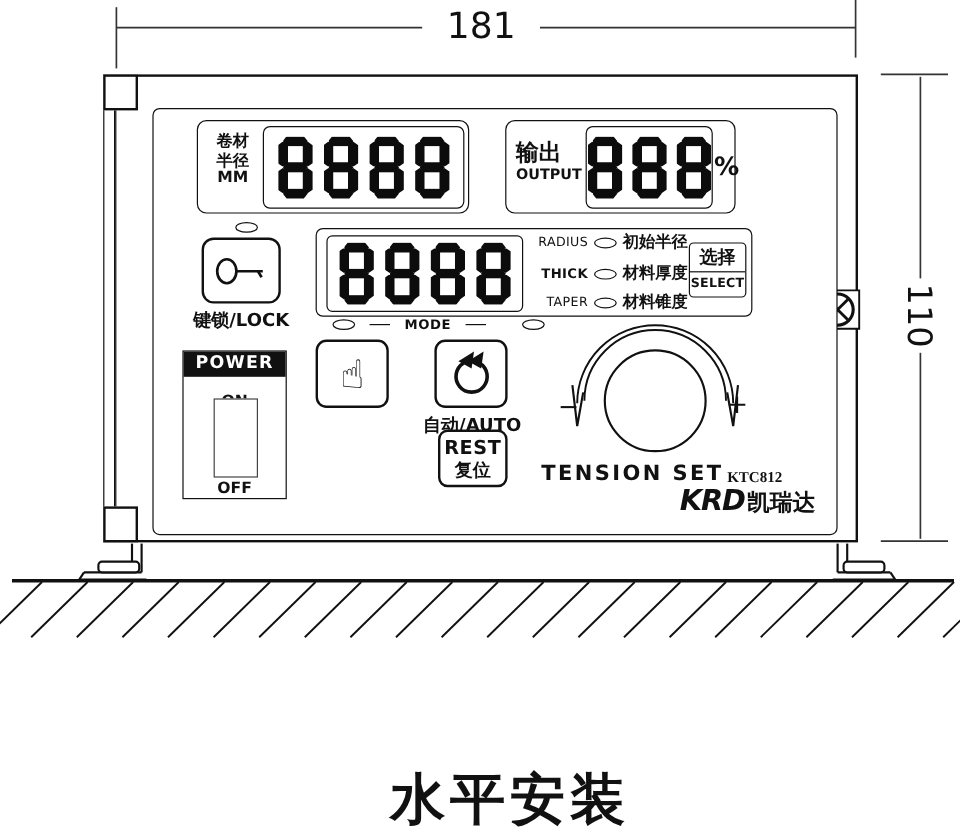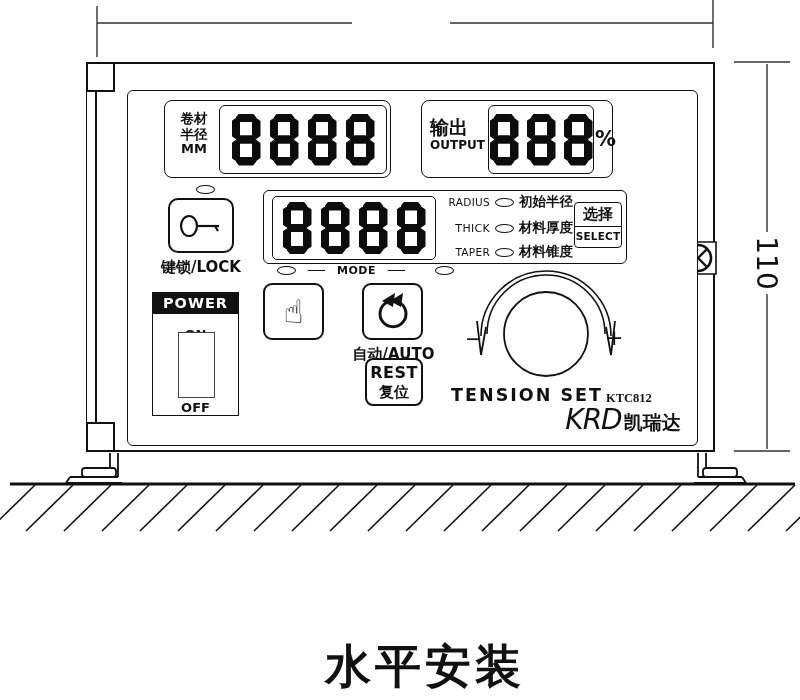--- a/index.html
+++ b/index.html
@@ -37,21 +37,21 @@
   .cn19{font-size:19px;font-weight:700;}
   .en12{font-size:12px;font-weight:700;}
   .pct{font-size:21px;font-weight:700;}
 
   
   .led{width:19px;height:9px;border:1.6px solid #111;border-radius:50%;box-sizing:border-box;background:#fff;display:inline-block;}
 
   
   .sel-row{position:absolute;height:14px;display:flex;align-items:center;}
   .sel-en{display:inline-block;width:48px;text-align:right;font-size:10.5px;font-weight:400;letter-spacing:.3px;}
-  .sel-en.bold{font-weight:400;font-size:11px;}
+  .sel-en.bold{font-weight:700;font-size:11px;}
   .sel-cn{font-size:13.5px;font-weight:700;margin-left:5px;}
   .sel-row .led{margin-left:5px;}
 
   .select-btn{border:1.7px solid #111;border-radius:4px;box-sizing:border-box;background:#fff;text-align:center;cursor:pointer;}
   .select-btn .cn{display:block;font-size:15px;font-weight:700;line-height:23px;border-bottom:1.4px solid #111;}
   .select-btn .en{display:block;font-size:10.5px;font-weight:700;line-height:19px;letter-spacing:.2px;}
 
   
   .key-btn,.sq-btn{border:2.1px solid #111;border-radius:10px;box-sizing:border-box;background:#fff;
       display:flex;align-items:center;justify-content:center;cursor:pointer;}
@@ -71,21 +71,21 @@
   .power{border:1.6px solid #111;box-sizing:border-box;background:#fff;}
   .power-hd{height:21px;background:#111;color:#fff;font-size:14.5px;font-weight:700;text-align:center;line-height:21px;letter-spacing:1px;}
   .power-on,.power-off{font-size:13px;font-weight:700;text-align:center;}
   .rocker{border:1.6px solid #444;box-sizing:border-box;background:#fff;cursor:pointer;}
 
   
   .sign{font-weight:400;line-height:1;}
   .tension-label{font-size:17.5px;font-weight:700;letter-spacing:2px;text-align:center;}
   .model{font-size:12.5px;font-weight:700;font-family:Liberation Serif, serif;}
   .brand{display:flex;align-items:baseline;justify-content:center;gap:2px;}
-  .brand .latin{font-size:28px;font-weight:400;letter-spacing:-1px;font-style:italic;}
+  .brand .latin{font-size:24px;font-weight:700;letter-spacing:-1px;font-style:italic;}
   .brand .cjk{font-size:19px;font-weight:700;}
 
   .caption{font-size:46px;font-weight:700;text-align:center;letter-spacing:4px;}
 </style>
 </head>
 <body>
 
 <div id="stage">
 
   <svg class="abs" style="left:0;top:0;" width="800" height="700" viewBox="0 0 800 700">
@@ -136,20 +136,21 @@
         <line x1="558" y1="531" x2="605" y2="485"></line>
         <line x1="596" y1="531" x2="643" y2="485"></line>
         <line x1="634" y1="531" x2="681" y2="485"></line>
         <line x1="672" y1="531" x2="719" y2="485"></line>
         <line x1="710" y1="531" x2="757" y2="485"></line>
         <line x1="748" y1="531" x2="795" y2="485"></line>
         <line x1="786" y1="531" x2="833" y2="485"></line>
       </g>
   </svg>
 
+  <div class="abs dim-label" style="left:352px;top:8px;width:98px;">181</div>
   <div class="abs dim-label dim-h" style="left:738px;top:250px;width:58px;height:26px;font-size:28px;">110</div>
 
   <div class="abs case"></div>
   <div class="abs flange"></div>
   <div class="abs clip top"></div>
   <div class="abs clip bottom"></div>
 
   <svg class="abs" style="left:676px;top:238px;" width="44" height="40" viewBox="0 0 44 40">
     <path d="M 40,4 H 21 A 16,16 0 0 0 21,36 H 40 Z" fill="#fff" stroke="#111" stroke-width="1.6"></path>
     <circle cx="22" cy="20" r="13" fill="#fff" stroke="#111" stroke-width="2.6"></circle>

